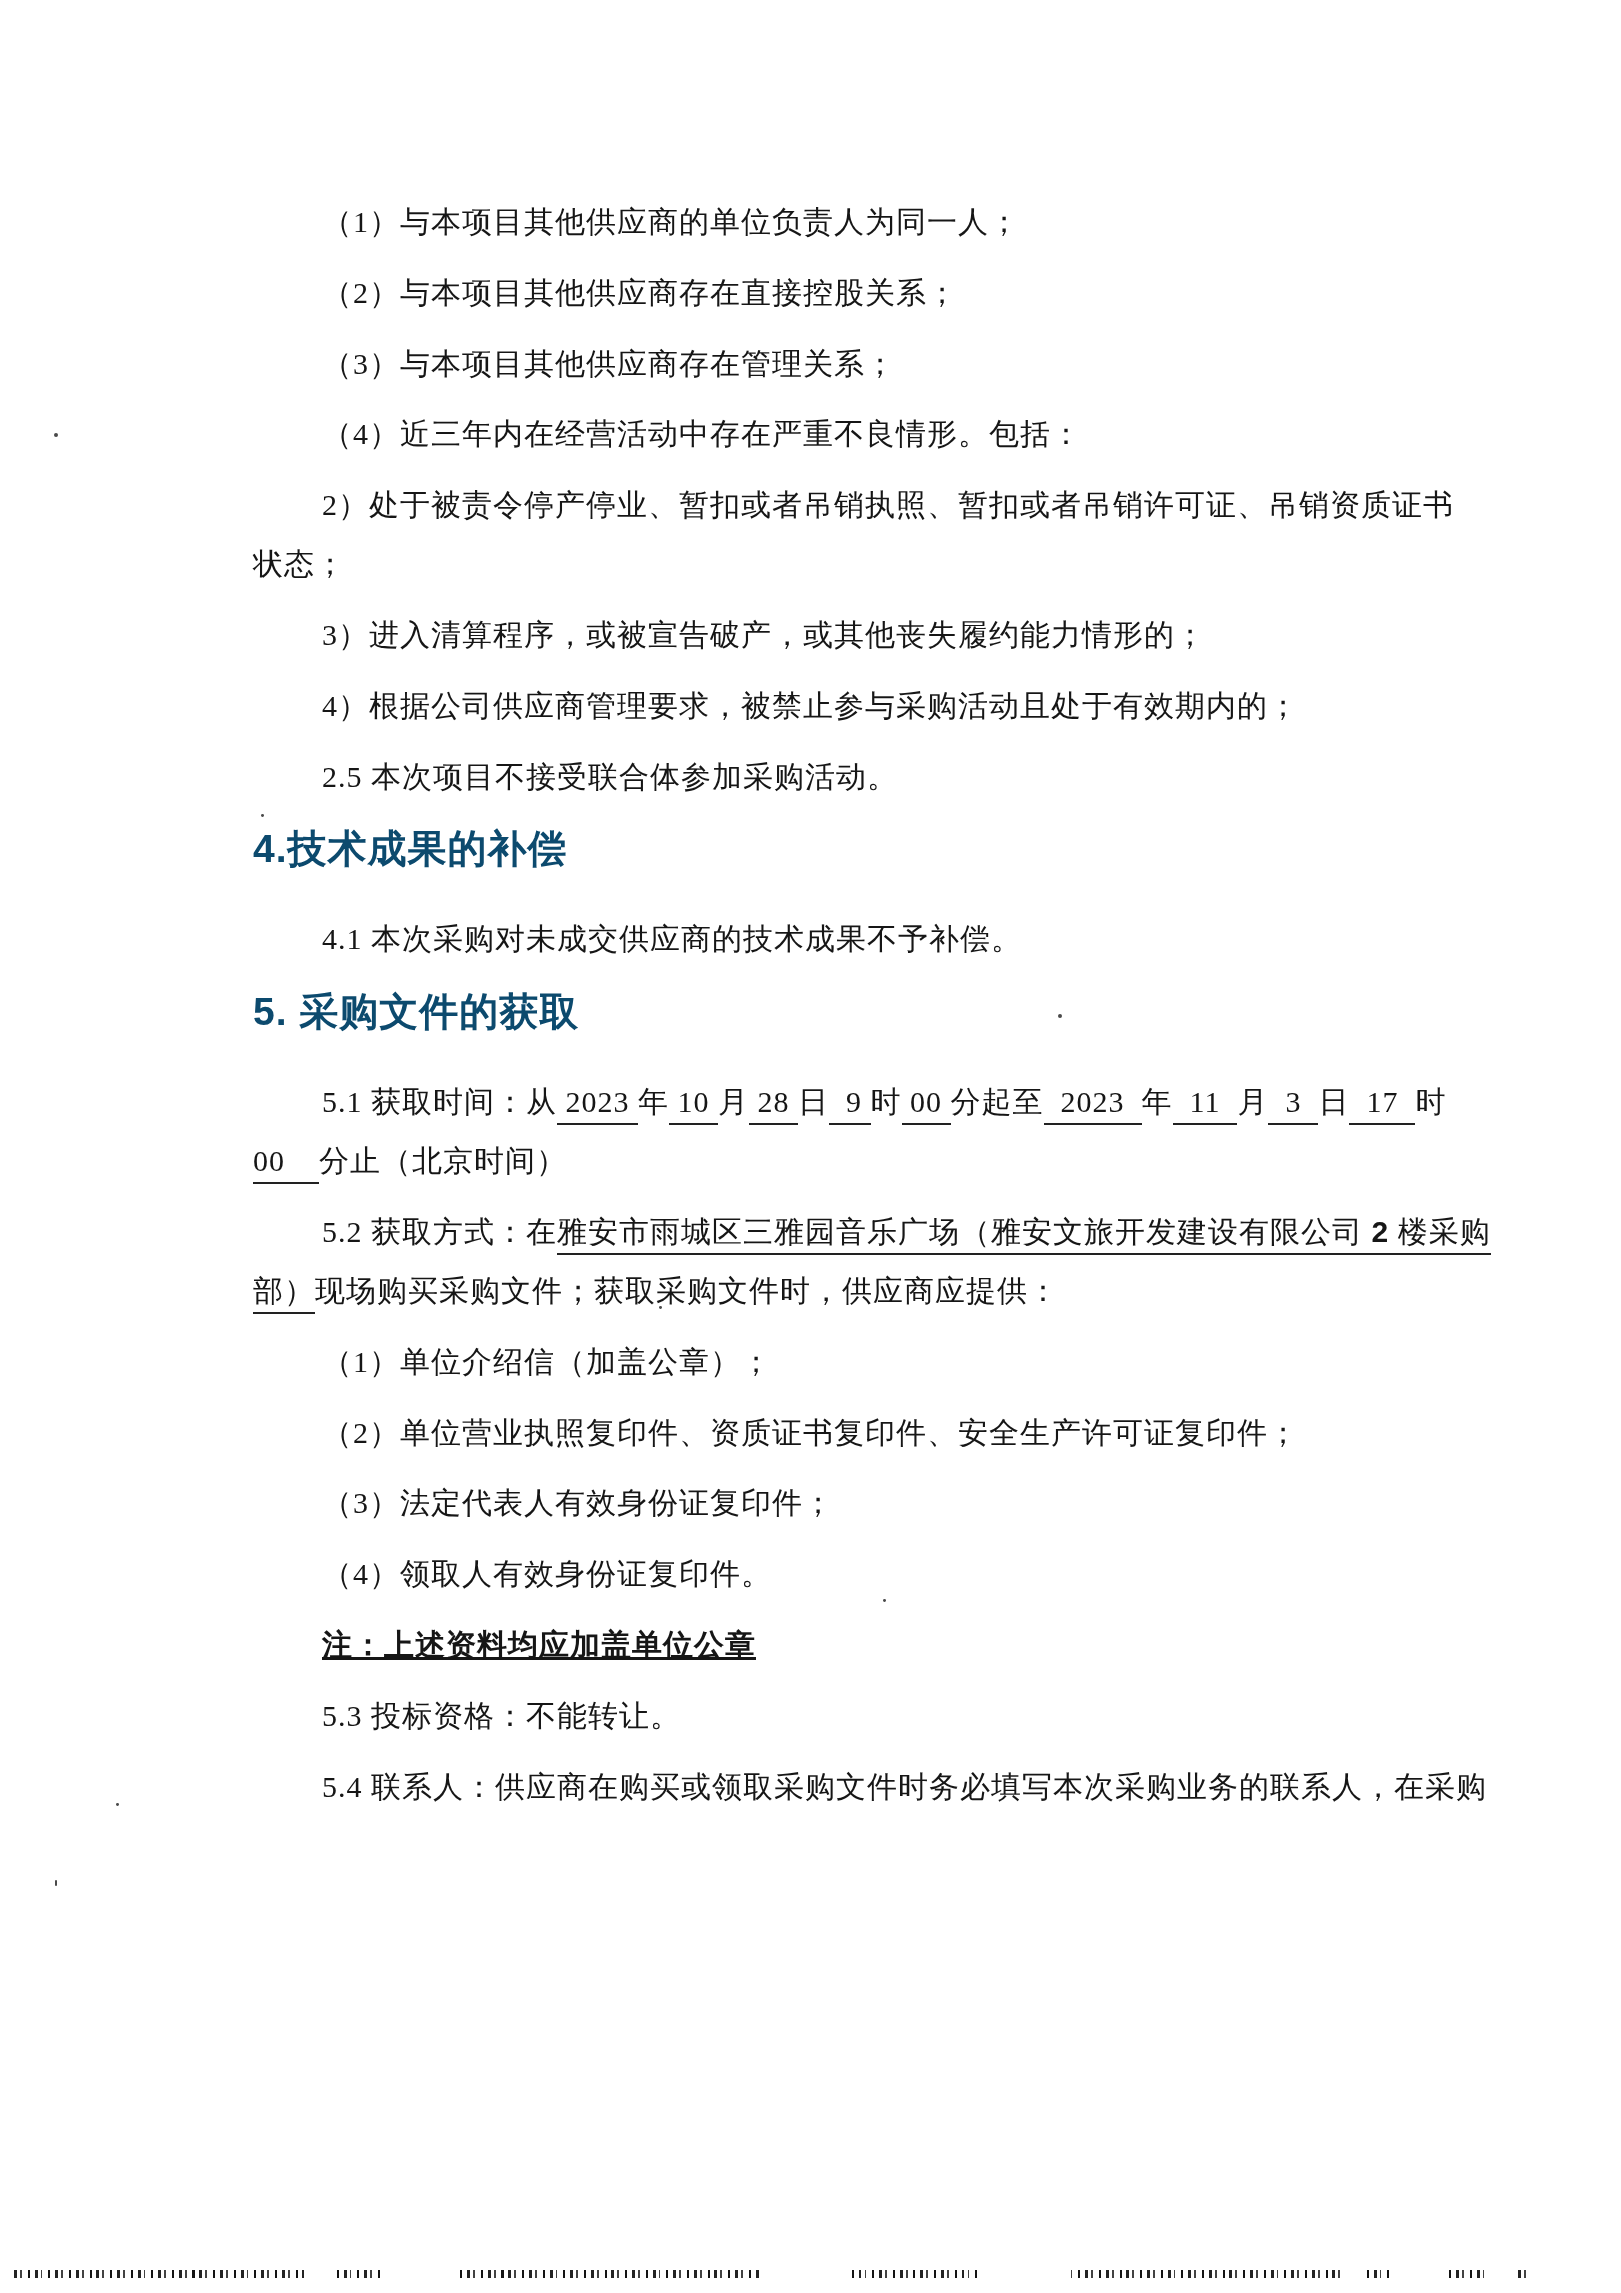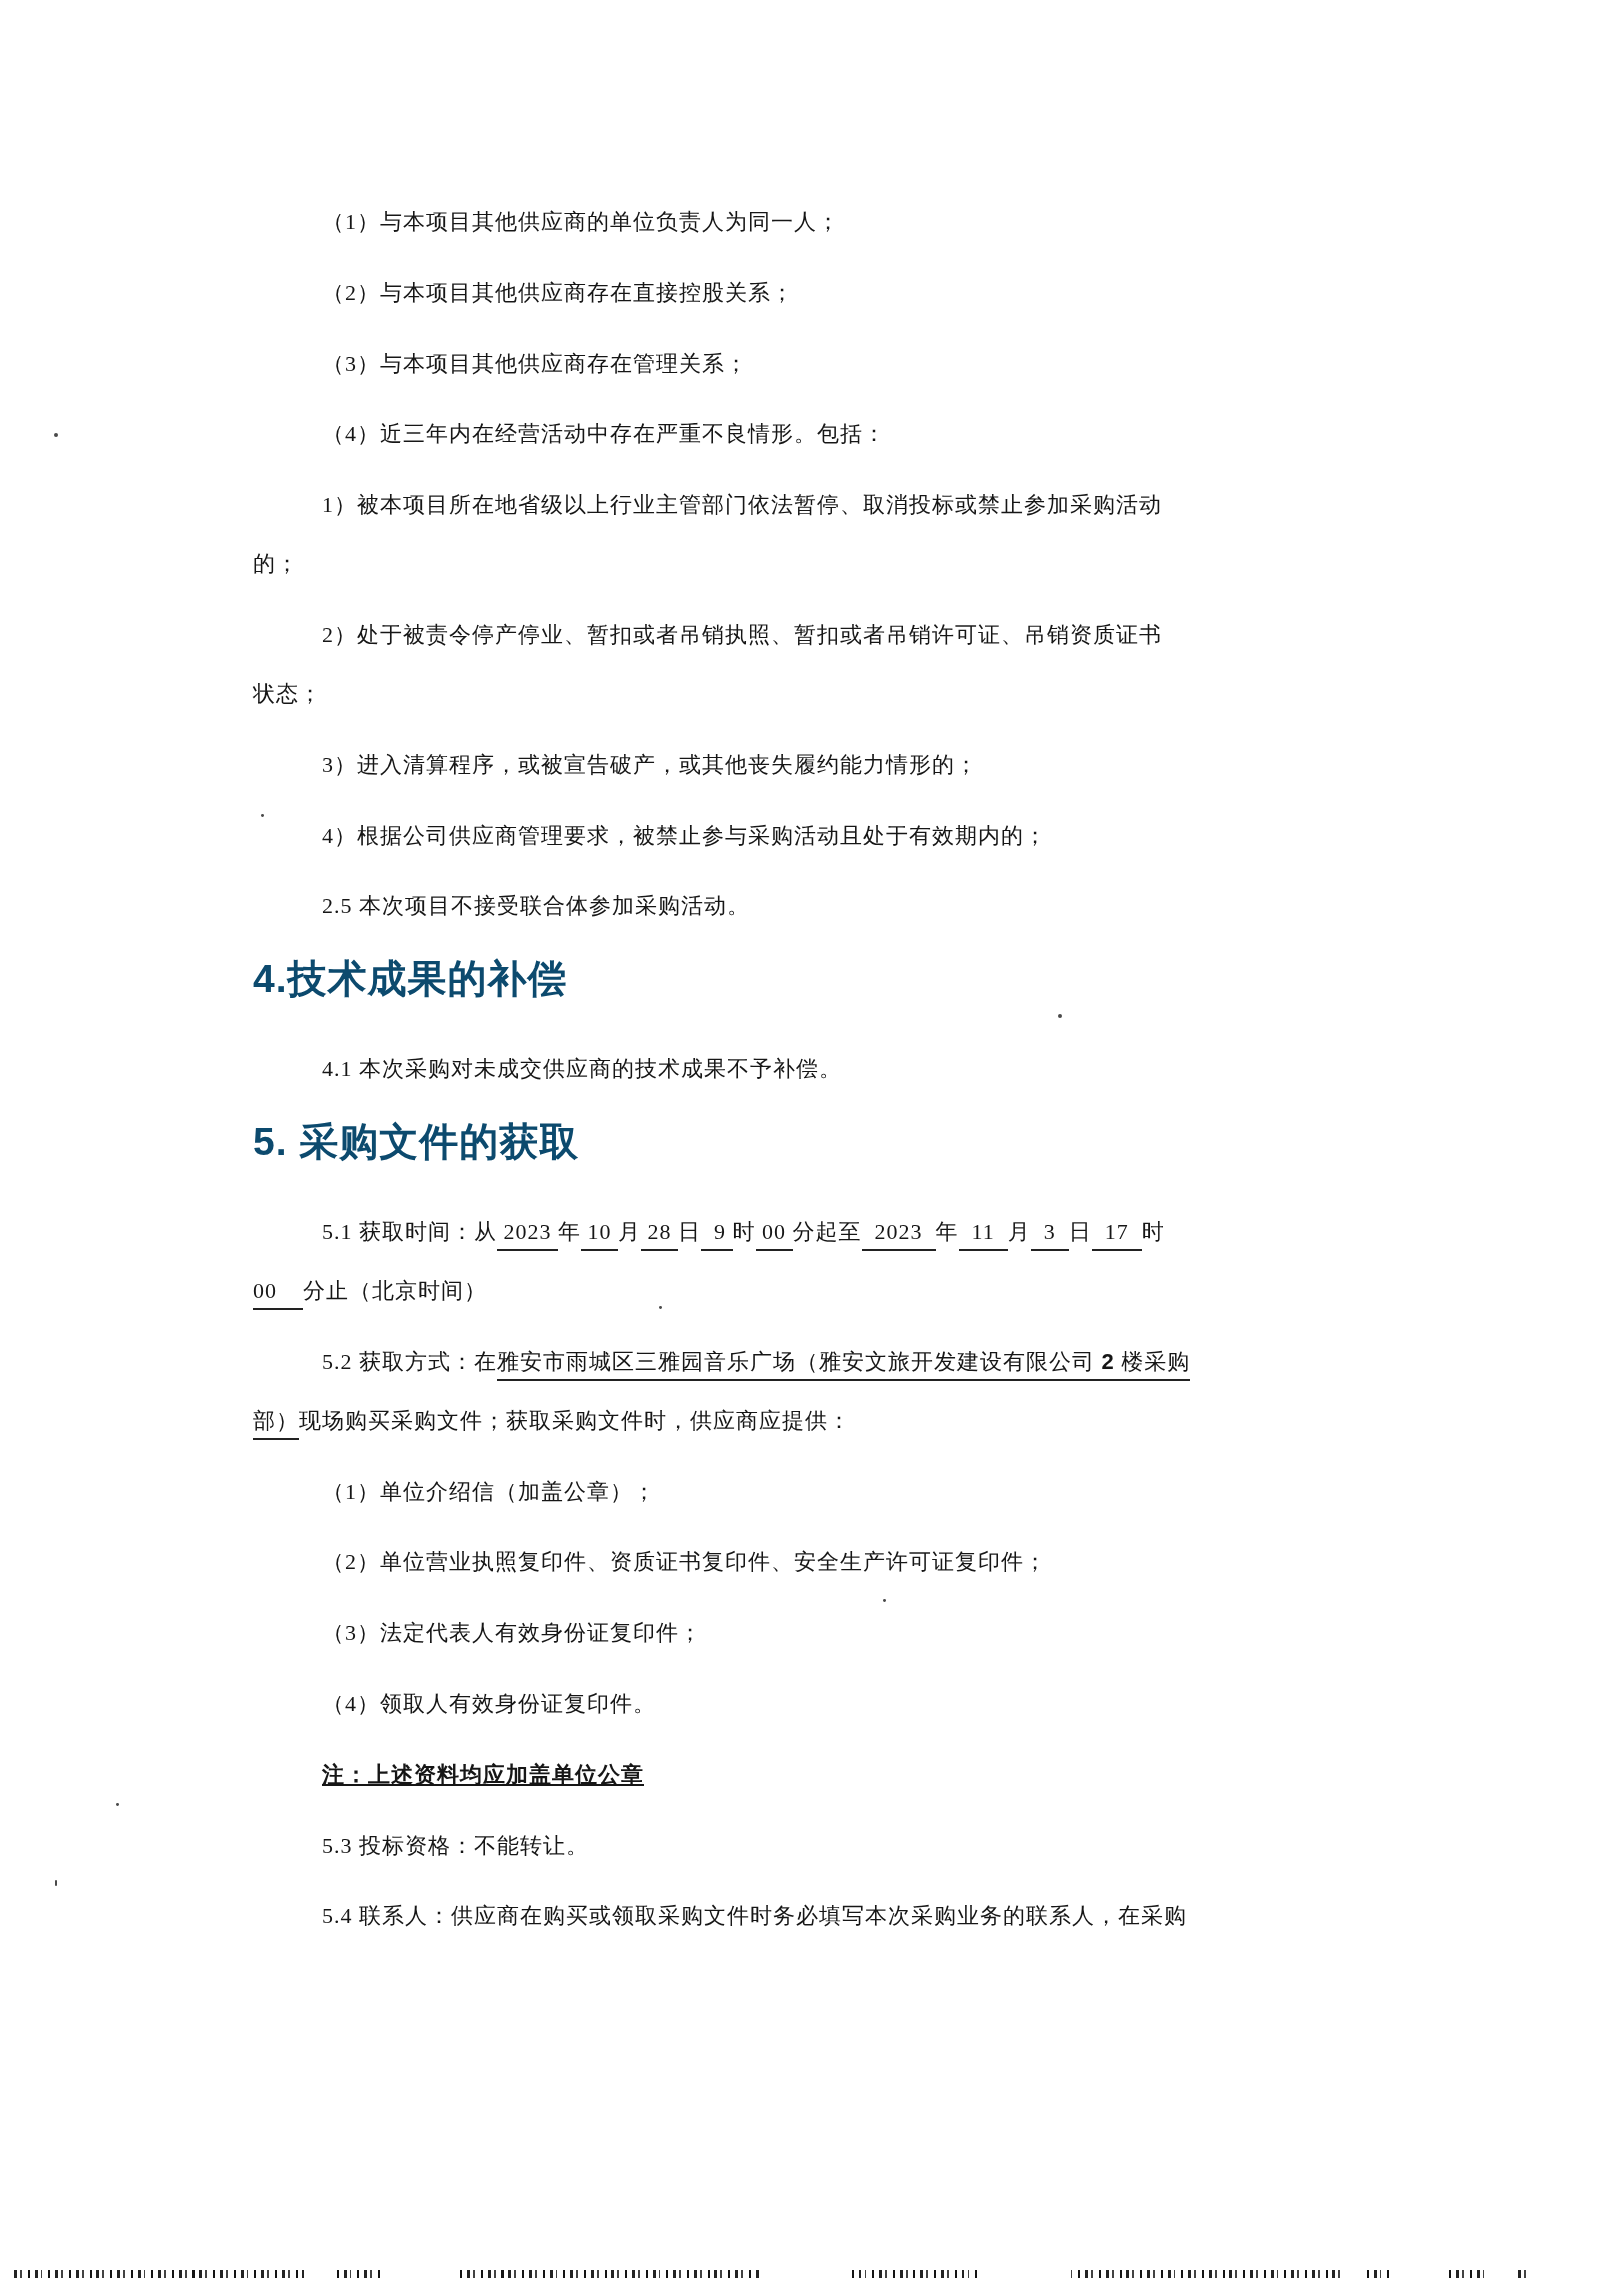--- a/index.html
+++ b/index.html
@@ -13,21 +13,21 @@
     overflow:hidden;
   }
   .content {
     position:absolute;
     left:253px; top:192px;
     width:1215px;
   }
   .para { margin:0 0 11.8px 0; }
   .line {
     display:block;
-    font-size:22px;
+    font-size:30px;
     line-height:59px;
     white-space:nowrap;
     letter-spacing:1px;
   }
   .line.first { padding-left:69px; }
   .heading {
     font-family:"Liberation Sans","DejaVu Sans",sans-serif;
     font-weight:700;
     font-size:39px;
     line-height:63px;
@@ -90,24 +90,20 @@
     </p>
 
     <p class="para">
       <span class="line first">（3）与本项目其他供应商存在管理关系；</span>
     </p>
 
     <p class="para">
       <span class="line first">（4）近三年内在经营活动中存在严重不良情形。包括：</span>
     </p>
 
-    <p class="para">
-      <span class="line first">1）被本项目所在地省级以上行业主管部门依法暂停、取消投标或禁止参加采购活动</span>
-      <span class="line">的；</span>
-    </p>
 
     <p class="para">
       <span class="line first">2）处于被责令停产停业、暂扣或者吊销执照、暂扣或者吊销许可证、吊销资质证书</span>
       <span class="line">状态；</span>
     </p>
 
     <p class="para">
       <span class="line first">3）进入清算程序，或被宣告破产，或其他丧失履约能力情形的；</span>
     </p>
 

